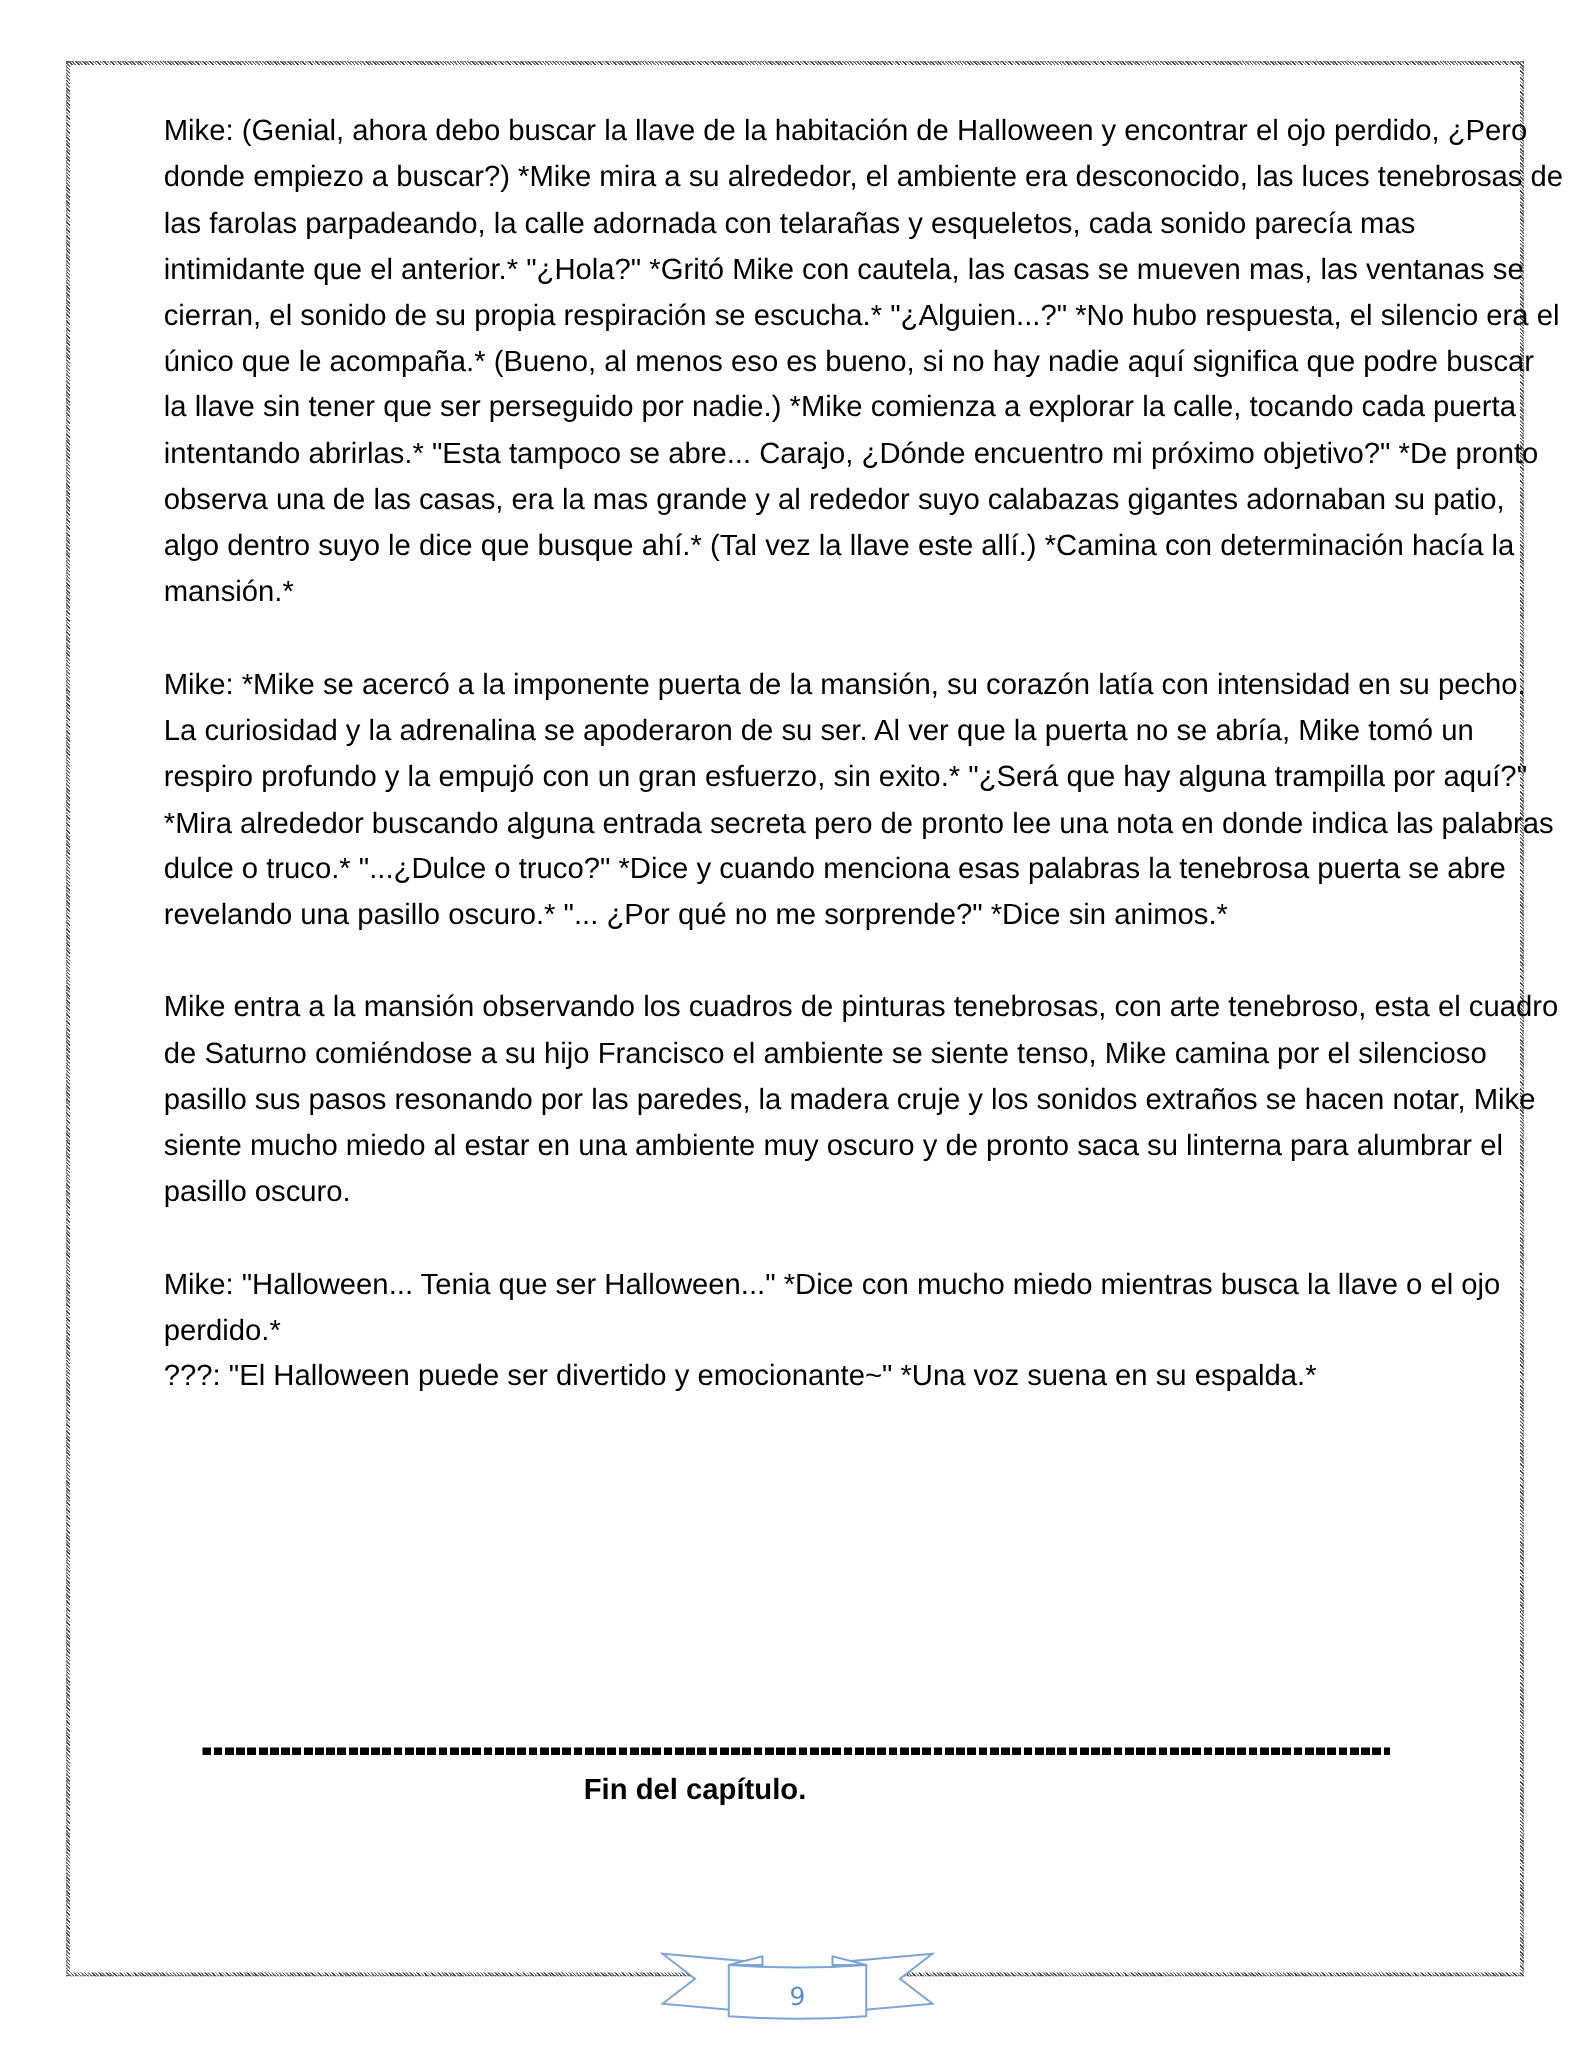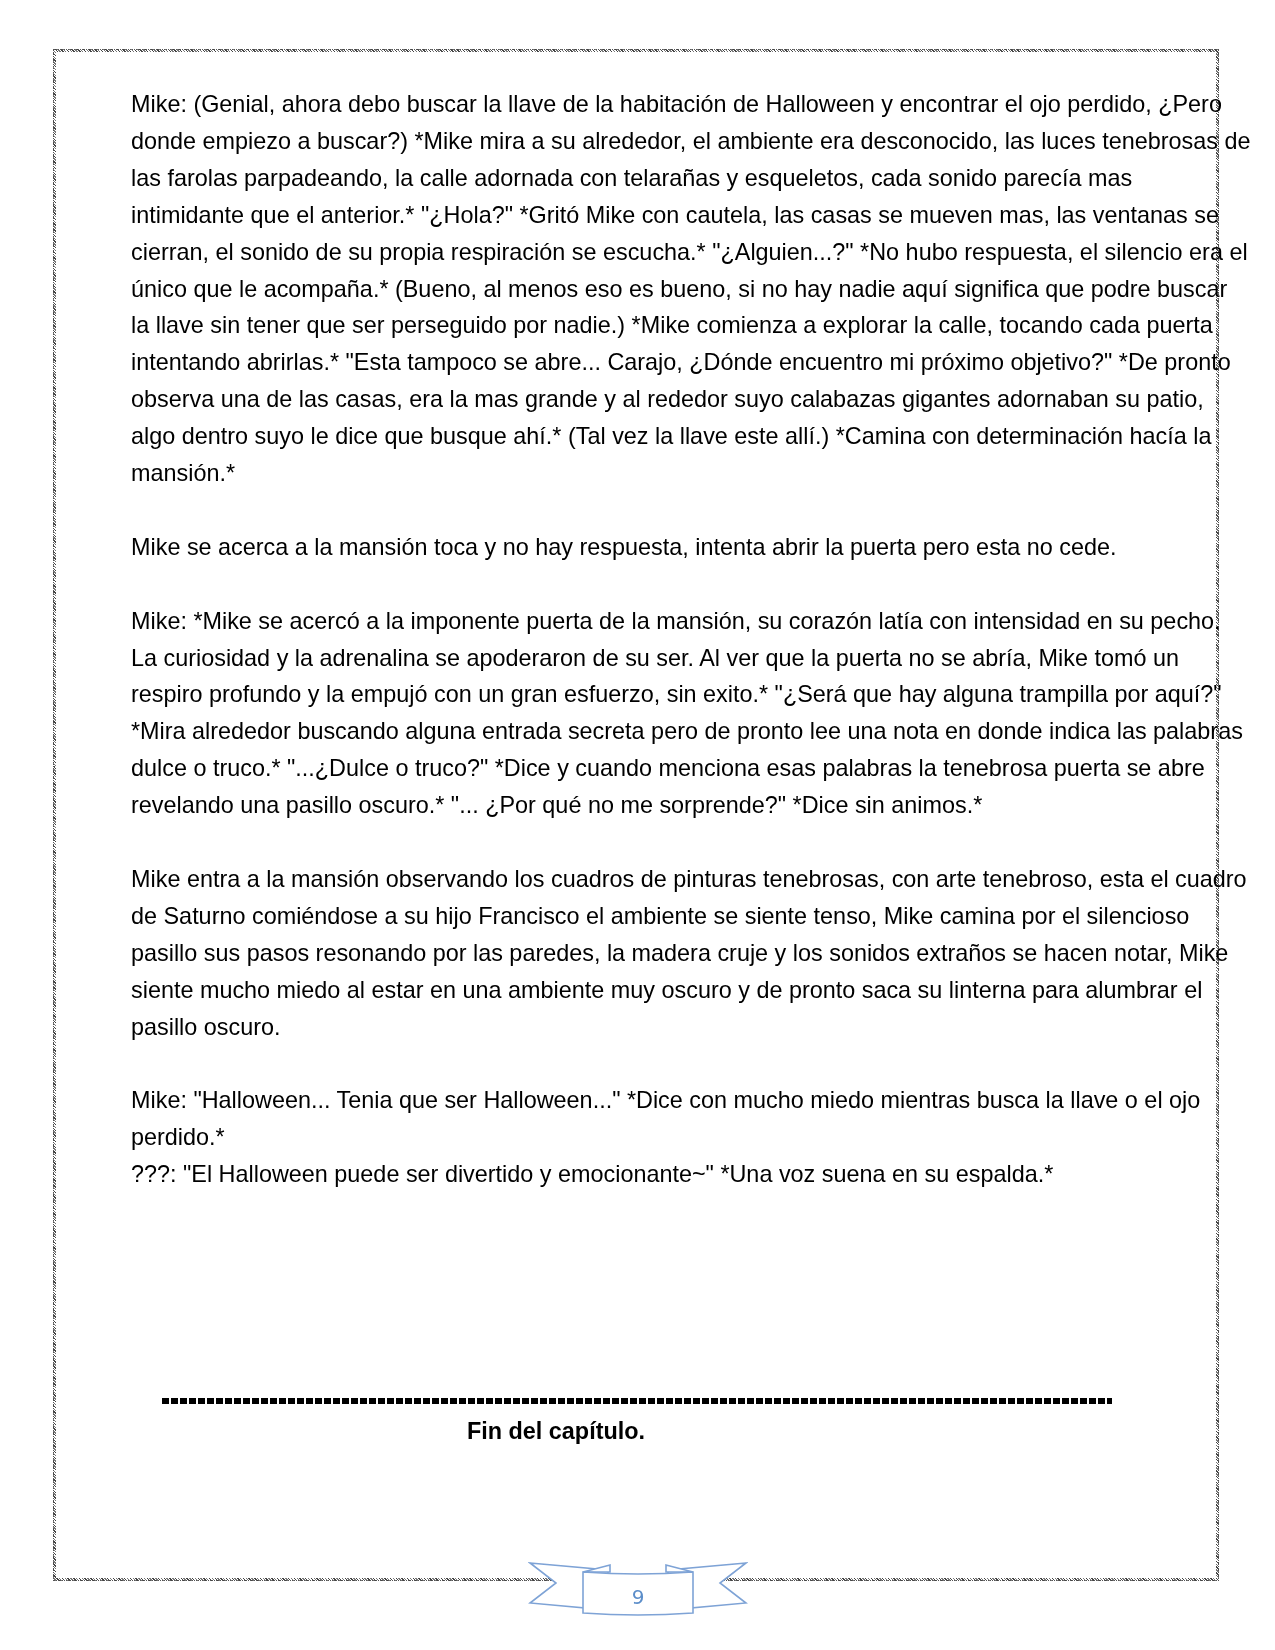--- a/index.html
+++ b/index.html
@@ -35,21 +35,20 @@
       font-family: "DejaVu Sans", sans-serif; font-size: 20px; color: #5b8dc9;
     }
   </style>
 </head>
 <body>
 
 <div class="page-border"></div>
 
 <div class="body-text">
   <p class="para">Mike: (Genial, ahora debo buscar la llave de la habitación de Halloween y encontrar el ojo perdido, ¿Pero donde empiezo a buscar?) *Mike mira a su alrededor, el ambiente era desconocido, las luces tenebrosas de las farolas parpadeando, la calle adornada con telarañas y esqueletos, cada sonido parecía mas intimidante que el anterior.* "¿Hola?" *Gritó Mike con cautela, las casas se mueven mas, las ventanas se cierran, el sonido de su propia respiración se escucha.* "¿Alguien...?" *No hubo respuesta, el silencio era el único que le acompaña.* (Bueno, al menos eso es bueno, si no hay nadie aquí significa que podre buscar la llave sin tener que ser perseguido por nadie.) *Mike comienza a explorar la calle, tocando cada puerta intentando abrirlas.* "Esta tampoco se abre... Carajo, ¿Dónde encuentro mi próximo objetivo?" *De pronto observa una de las casas, era la mas grande y al rededor suyo calabazas gigantes adornaban su patio, algo dentro suyo le dice que busque ahí.* (Tal vez la llave este allí.) *Camina con determinación hacía la mansión.*</p>
-  <p class="para">Mike se acerca a la mansión toca y no hay respuesta, intenta abrir la puerta pero esta no cede.</p>
   <p class="para">Mike: *Mike se acercó a la imponente puerta de la mansión, su corazón latía con intensidad en su pecho. La curiosidad y la adrenalina se apoderaron de su ser. Al ver que la puerta no se abría, Mike tomó un respiro profundo y la empujó con un gran esfuerzo, sin exito.* "¿Será que hay alguna trampilla por aquí?" *Mira alrededor buscando alguna entrada secreta pero de pronto lee una nota en donde indica las palabras dulce o truco.* "...¿Dulce o truco?" *Dice y cuando menciona esas palabras la tenebrosa puerta se abre revelando una pasillo oscuro.* "... ¿Por qué no me sorprende?" *Dice sin animos.*</p>
   <p class="para">Mike entra a la mansión observando los cuadros de pinturas tenebrosas, con arte tenebroso, esta el cuadro de Saturno comiéndose a su hijo Francisco el ambiente se siente tenso, Mike camina por el silencioso pasillo sus pasos resonando por las paredes, la madera cruje y los sonidos extraños se hacen notar, Mike siente mucho miedo al estar en una ambiente muy oscuro y de pronto saca su linterna para alumbrar el pasillo oscuro.</p>
   <p class="para tight">Mike: "Halloween... Tenia que ser Halloween..." *Dice con mucho miedo mientras busca la llave o el ojo perdido.*</p>
   <p class="para tight">???: "El Halloween puede ser divertido y emocionante~" *Una voz suena en su espalda.*</p>
 </div>
 
 <div class="divider"></div>
 <div class="end-title">Fin del capítulo.</div>
 
 <svg class="ribbon" viewBox="0 0 220 70">

